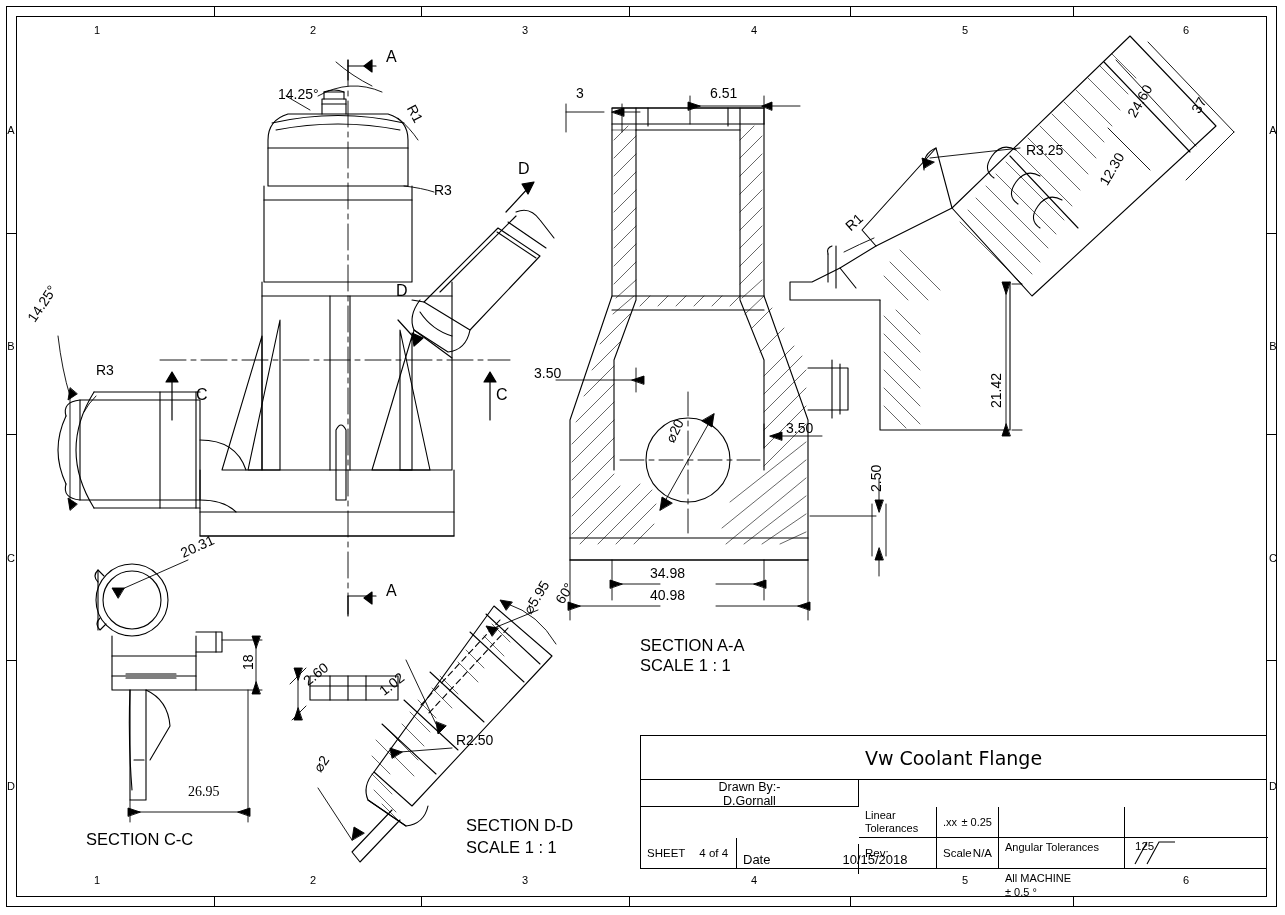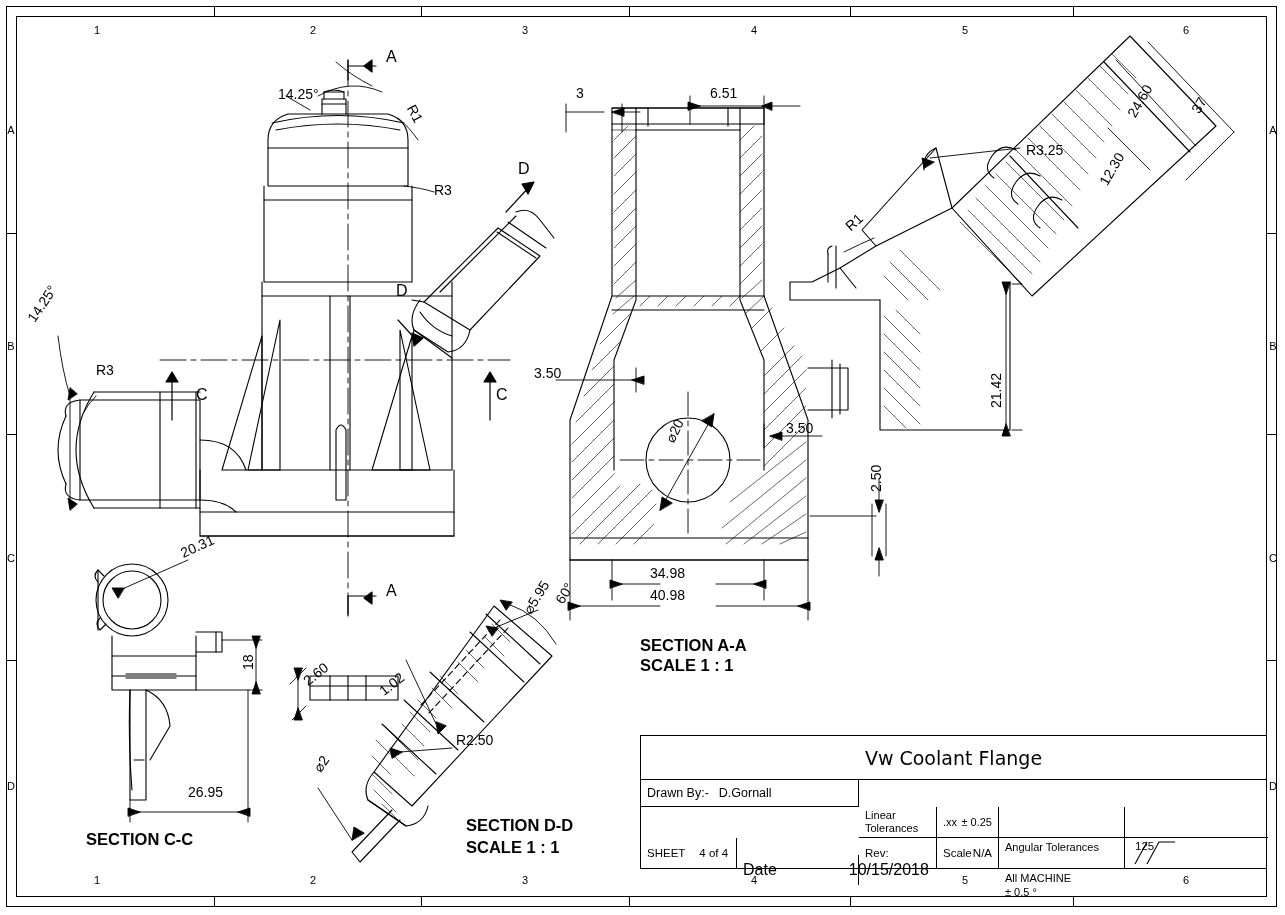--- a/index.html
+++ b/index.html
@@ -50,21 +50,20 @@
     color: #000;
     line-height: 1.18;
   }
   .dwg-label.big { font-size: 16px; }
   .caption {
     position: absolute;
     font-size: 16.5px;
     line-height: 1.2;
     white-space: pre;
     color: #000;
-    font-weight: bold;
   }
   
   .title-block {
     position: absolute;
     left: 640px;
     top: 735px;
     width: 627px;
     height: 134px;
     border: 1.4px solid #000;
     box-sizing: border-box;
@@ -615,39 +614,39 @@
 
   <div class="dwg-label" style="left:1188px;top:108px;transform:rotate(-60deg);transform-origin:left top;">37</div>
   <div class="dwg-label" style="left:1124px;top:112px;transform:rotate(-60deg);transform-origin:left top;">24.60</div>
   <div class="dwg-label" style="left:1096px;top:180px;transform:rotate(-60deg);transform-origin:left top;">12.30</div>
   <div class="dwg-label" style="left:1026px;top:142px;">R3.25</div>
   <div class="dwg-label" style="left:842px;top:222px;transform:rotate(-42deg);transform-origin:left top;">R1</div>
   <div class="dwg-label" style="left:988px;top:408px;transform:rotate(-90deg);transform-origin:left top;">21.42</div>
 
   <div class="dwg-label" style="left:178px;top:546px;transform:rotate(-24deg);transform-origin:left top;">20.31</div>
   <div class="dwg-label" style="left:240px;top:670px;transform:rotate(-90deg);transform-origin:left top;">18</div>
-  <div class="dwg-label" style="left:188px;top:784px;">26.95</div>
+  <div class="dwg-label" style="left:188px;top:784px;font-family:Liberation Serif, serif;">26.95</div>
   <div class="caption" style="left:86px;top:830px;">SECTION C-C</div>
 
   <div class="dwg-label" style="left:552px;top:598px;transform:rotate(-58deg);transform-origin:left top;">60°</div>
   <div class="dwg-label" style="left:520px;top:608px;transform:rotate(-58deg);transform-origin:left top;">⌀5.95</div>
   <div class="dwg-label" style="left:300px;top:676px;transform:rotate(-38deg);transform-origin:left top;">2.60</div>
   <div class="dwg-label" style="left:376px;top:686px;transform:rotate(-38deg);transform-origin:left top;">1.02</div>
   <div class="dwg-label" style="left:310px;top:766px;transform:rotate(-56deg);transform-origin:left top;">⌀2</div>
   <div class="dwg-label" style="left:456px;top:732px;">R2.50</div>
   <div class="caption" style="left:466px;top:816px;">SECTION D-D</div>
   <div class="caption" style="left:466px;top:838px;">SCALE 1 : 1</div>
 
   <div class="title-block">
 
     <div class="tb-title">
       <span>Vw Coolant Flange</span>
     </div>
 
-    <div class="tb-cell bdr-r bdr-b" style="left:0;top:44px;width:218px;height:27px;">
+    <div class="tb-cell bdr-r bdr-b" style="left:0;top:44px;width:218px;height:27px;flex-direction:column;">
       <span>Drawn By:-</span>
       <span style="width:10px;"></span>
       <span>D.Gornall</span>
     </div>
 
     <div class="tb-cell bdr-r bdr-b" style="left:218px;top:71px;width:78px;height:31px;white-space:pre-line;font-size:11px;line-height:1.2;">Linear
 Tolerances</div>
     <div class="tb-cell bdr-r bdr-b" style="left:296px;top:71px;width:62px;height:31px;font-size:11px;">
       <span>.xx</span>
       <span style="width:8px;"></span>
@@ -657,21 +656,21 @@
       <div style="font-size:11px;">Angular Tolerances</div>
       <div style="font-size:11px;">± 0.5 °</div>
     </div>
     <div class="tb-cell bdr-b" style="left:484px;top:71px;width:143px;height:31px;"></div>
 
     <div class="tb-cell bdr-r" style="left:0;top:102px;width:96px;height:30px;font-size:11.5px;">
       <span>SHEET</span>
       <span style="width:14px;"></span>
       <span>4 of 4</span>
     </div>
-    <div class="tb-cell bdr-r" style="left:96px;top:119px;width:122px;height:30px;font-size:16px;gap:36px;">
+    <div class="tb-cell bdr-r" style="left:96px;top:108px;width:122px;height:30px;font-size:13px;gap:36px;">
       <span>Date</span>
       <span style="width:8px;"></span>
       <span>10/15/2018</span>
     </div>
     <div class="tb-cell bdr-r" style="left:218px;top:102px;width:78px;height:30px;font-size:11.5px;">
       <span>Rev:</span>
       <span style="width:6px;"></span>
       <span></span>
     </div>
     <div class="tb-cell bdr-r" style="left:296px;top:102px;width:62px;height:30px;font-size:11.5px;">

